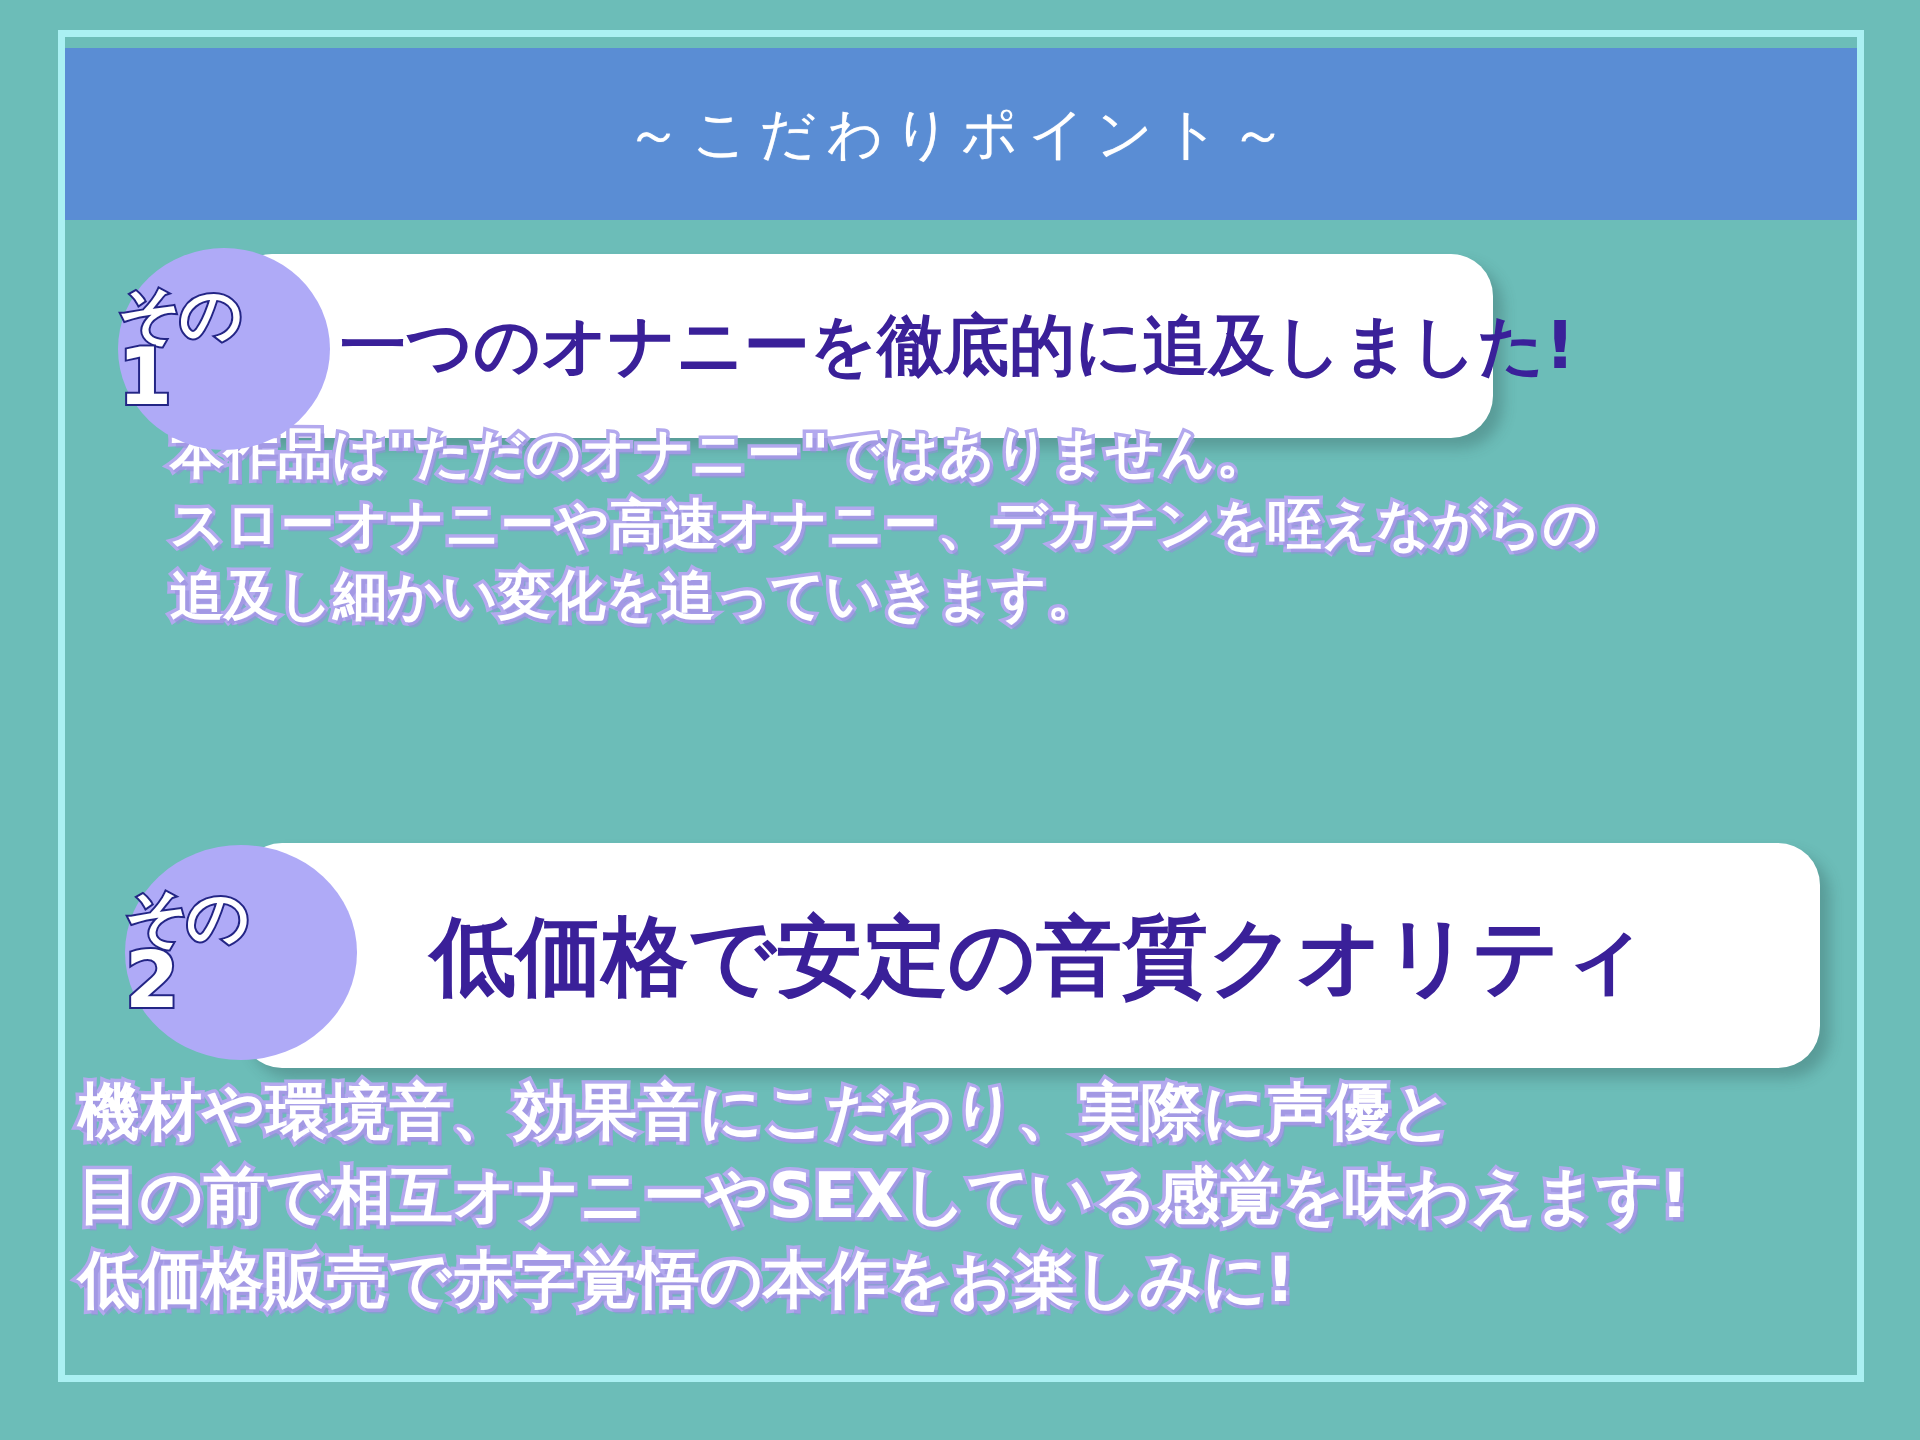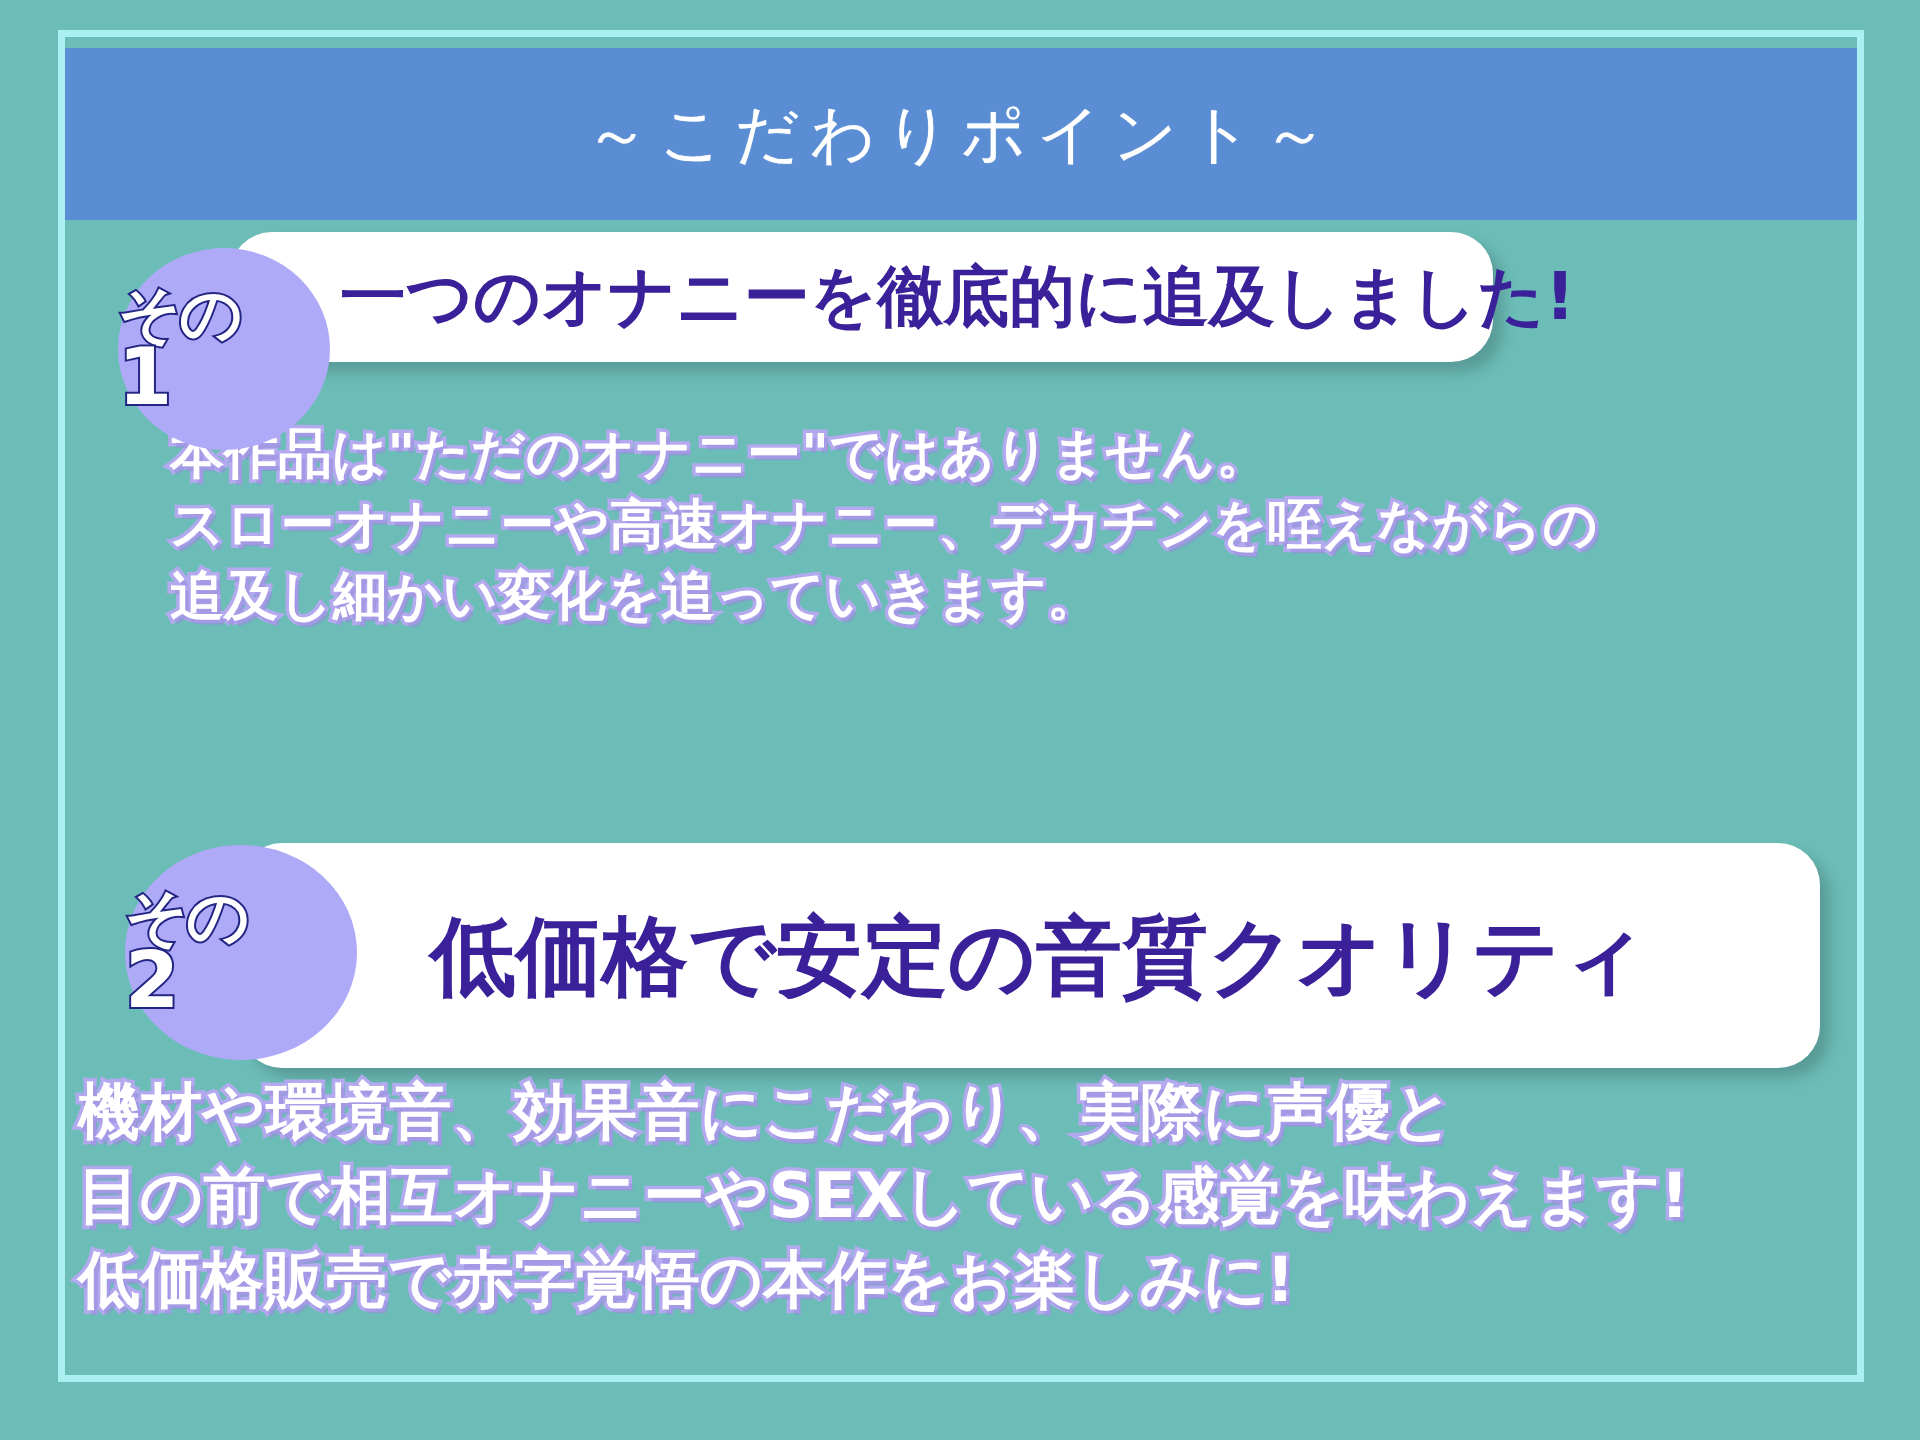--- a/index.html
+++ b/index.html
@@ -43,21 +43,21 @@
     height: 172px;
     background: #5a8dd4;
     display: flex;
     align-items: center;
     justify-content: center;
     box-sizing: border-box;
   }
   .header-title {
     color: #ffffff;
     font-family: "DejaVu Sans", sans-serif;
-    font-size: 64px;
+    font-size: 56px;
     font-weight: 400;
     letter-spacing: 10px;
     white-space: nowrap;
     line-height: 1;
     text-shadow: 0 0 1px rgba(255,255,255,0.7);
   }
 
   .headline-box {
     position: absolute;
     background: #ffffff;
@@ -129,21 +129,21 @@
 <body>
 
 <div class="poster">
 
   <div class="frame"></div>
 
   <div class="header-band">
     <div class="header-title">～こだわりポイント～</div>
   </div>
 
-  <div class="headline-box" style="left:230px; top:232px; width:1263px; height:130px; padding-left:110px;">
+  <div class="headline-box" style="left:230px; top:254px; width:1263px; height:184px; padding-left:110px;">
     <span class="headline-text" style="font-size:66px;">一つのオナニーを徹底的に追及しました!</span>
   </div>
 
   <div class="badge" style="left:118px; top:248px; width:212px; height:202px;">
     <span class="badge-top">その</span>
     <span class="badge-num">1</span>
   </div>
 
   <div class="body-text" id="sec1-body">
     <span class="line">本作品は"ただのオナニー"ではありません。</span>

